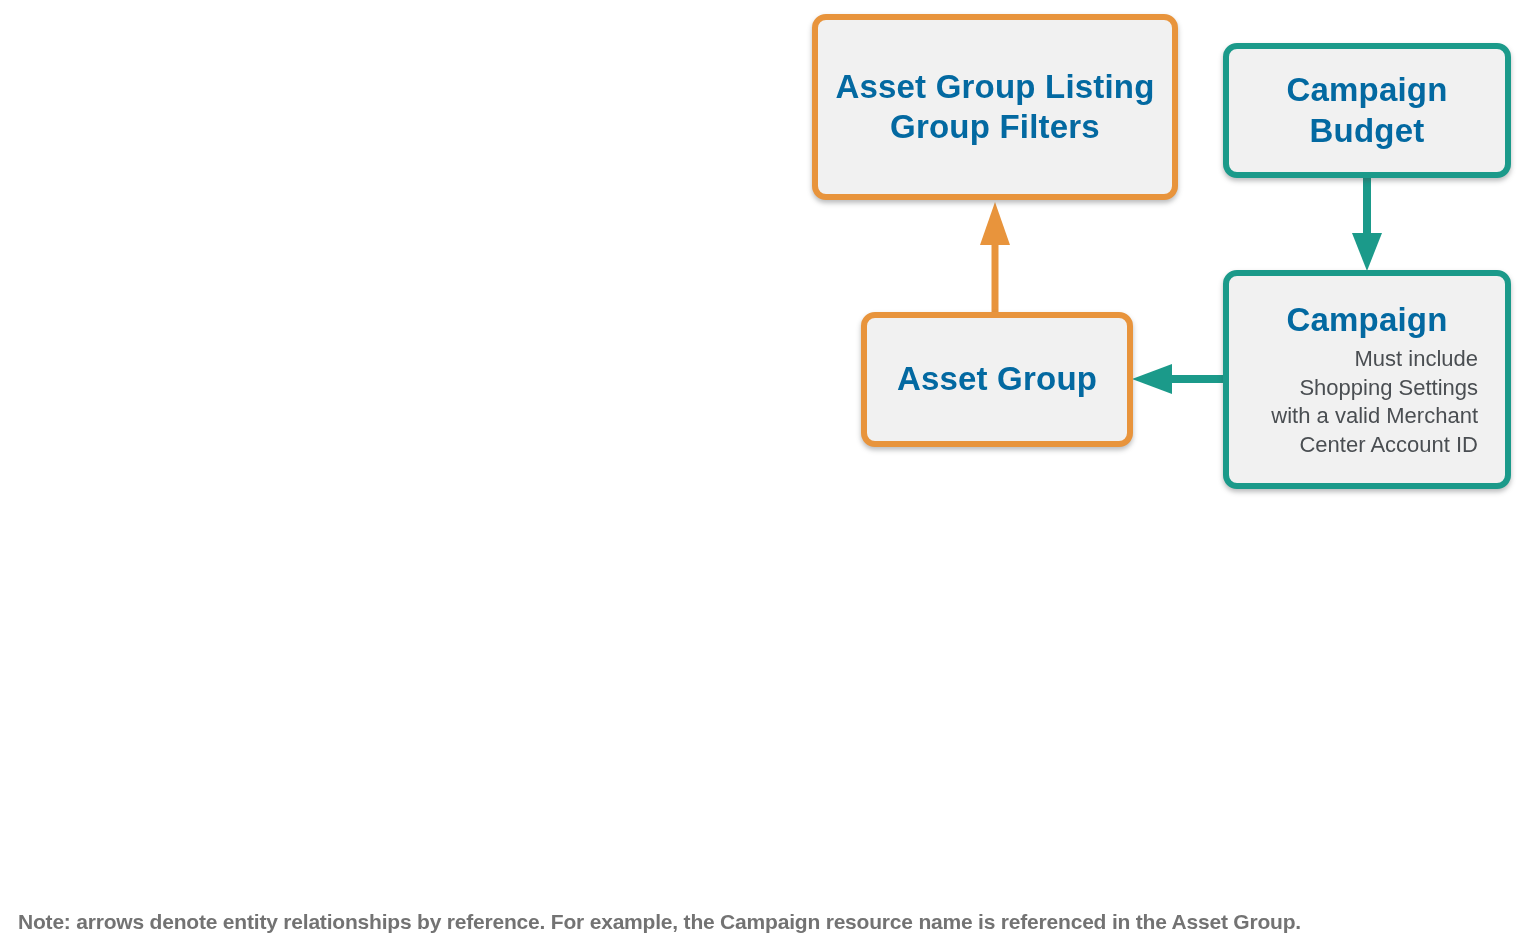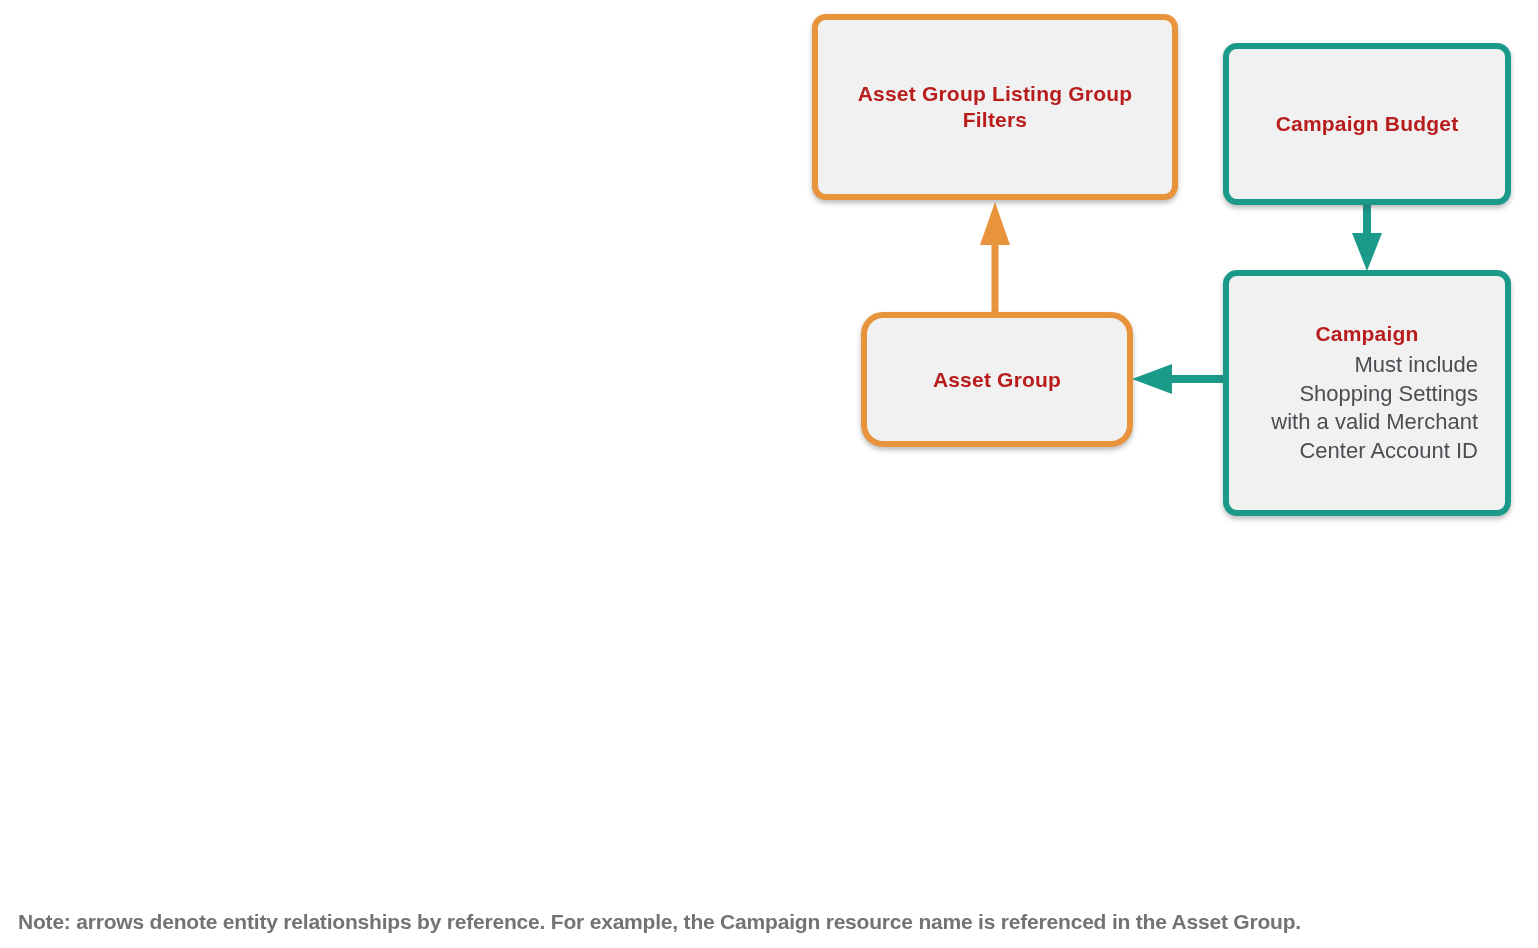--- a/index.html
+++ b/index.html
@@ -32,39 +32,39 @@
     justify-content: center;
     align-items: center;
     text-align: center;
     box-shadow: 0 3px 5px rgba(60,64,67,0.35);
     padding: 10px 14px;
   }
   .box--orange { border: 6px solid #E8943C; }
   .box--teal   { border: 6px solid #1B9A8A; }
 
   .box-title {
-    font-size: 21px;
+    font-size: 33px;
     font-weight: bold;
-    color: #b91c1c;
+    color: #0369a1;
     line-height: 1.22;
     letter-spacing: 0.2px;
   }
   .box-subtitle {
     font-size: 22px;
     font-weight: normal;
     color: #4A4E52;
     line-height: 1.3;
     margin-top: 5px;
   }
 
   
   .box--listing-filters { left: 812px; top: 14px;  width: 366px; height: 186px; }
-  .box--campaign-budget { left: 1223px; top: 43px; width: 288px; height: 162px; }
-  .box--campaign        { left: 1223px; top: 270px; width: 288px; height: 246px; }
-  .box--asset-group     { left: 861px; top: 312px; width: 272px; height: 135px; border-radius: 22px; }
+  .box--campaign-budget { left: 1223px; top: 43px; width: 288px; height: 135px; }
+  .box--campaign        { left: 1223px; top: 270px; width: 288px; height: 219px; }
+  .box--asset-group     { left: 861px; top: 312px; width: 272px; height: 135px; }
 
   .box--campaign-budget .box-title { max-width: 190px; }
   .box--campaign .box-subtitle { max-width: 222px; text-align: right; }
 
   .arrow-orange { stroke: #E8943C; fill: #E8943C; }
   .arrow-teal   { stroke: #1B9A8A; fill: #1B9A8A; }
 
   .note {
     position: absolute;
     left: 18px;

